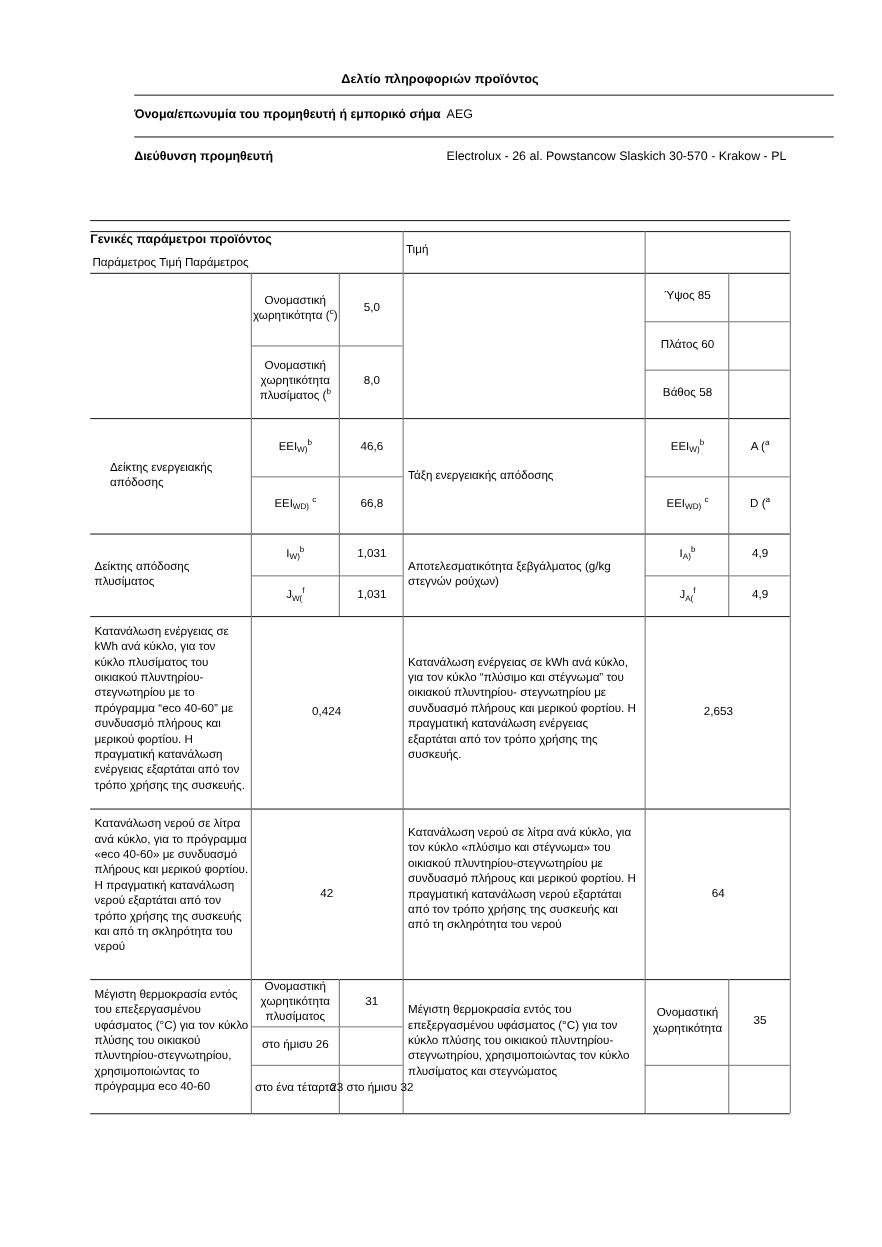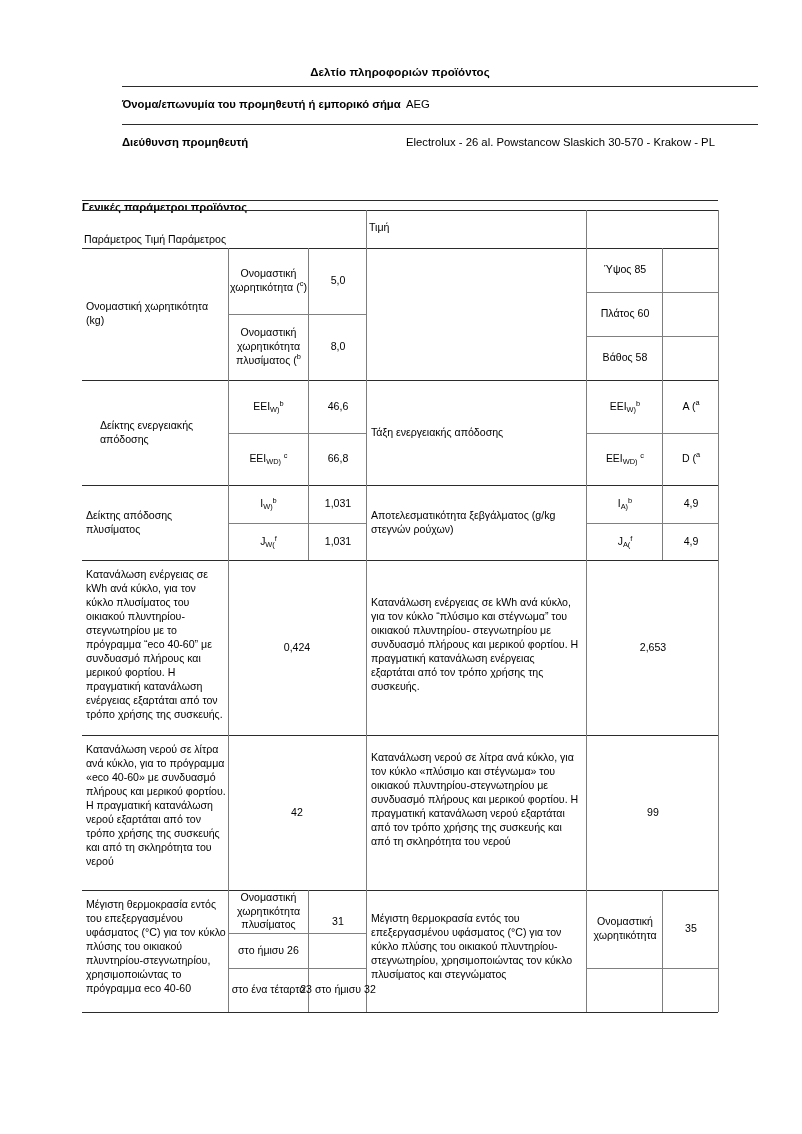--- a/index.html
+++ b/index.html
@@ -65,20 +65,21 @@
   .section-label {
     position: absolute;
     left: 82px;
     top: 200px;
     width: 636px;
     height: 34px;
     border-top: 1.4px solid #2b2b2b;
     box-sizing: border-box;
     font-size: 11.3px;
     font-weight: bold;
+    padding-top: 11px;
   }
 
   
   .tbl {
     position: absolute;
     left: 82px;
     top: 210px;
     width: 636px;
   }
   .trow {
@@ -155,23 +156,20 @@
       <div class="vline" style="left:226px; top:0px; height:132px;"></div>
       <div class="vline" style="left:284px; top:0px; height:132px;"></div>
       <div class="vline" style="left:504px; top:0px; height:132px;"></div>
       <div class="vline" style="left:580px; top:0px; height:132px;"></div>
       <div class="vline" style="left:636px; top:0px; height:132px;"></div>
 
       <div class="hline light" style="top:66px; left:146px; width:138px;"></div>
       <div class="hline light" style="top:44px; left:504px; width:132px;"></div>
       <div class="hline light" style="top:88px; left:504px; width:132px;"></div>
 
-      <div class="cell vmid lft" style="left:4px; top:0px; width:140px; height:132px;">
-        <span>Ονομαστική χωρητικότητα (kg)</span>
-      </div>
 
       <div class="cell vmid ctr" style="left:148px; top:0px; width:77px; height:66px;">
         <span><span>Ονομαστική χωρητικότητα (</span><sup>c</sup><span>)</span></span>
       </div>
       <div class="cell vmid ctr" style="left:228px; top:0px; width:56px; height:66px;">5,0</div>
 
       <div class="cell vmid ctr" style="left:148px; top:66px; width:77px; height:66px;">
         <span><span>Ονομαστική χωρητικότητα πλυσίματος (</span><sup>b</sup></span>
       </div>
       <div class="cell vmid ctr" style="left:228px; top:66px; width:56px; height:66px;">8,0</div>
@@ -280,42 +278,42 @@
       <div class="hline heavy" style="top:0px;"></div>
 
       <div class="vline" style="left:146px; top:0px; height:155px;"></div>
       <div class="vline" style="left:284px; top:0px; height:155px;"></div>
       <div class="vline" style="left:504px; top:0px; height:155px;"></div>
       <div class="vline" style="left:636px; top:0px; height:155px;"></div>
 
       <div class="cell lft" style="left:4px; top:8px; width:140px;">Κατανάλωση νερού σε λίτρα ανά κύκλο, για το πρόγραμμα «eco 40-60» με συνδυασμό πλήρους και μερικού φορτίου. Η πραγματική κατανάλωση νερού εξαρτάται από τον τρόπο χρήσης της συσκευής και από τη σκληρότητα του νερού</div>
       <div class="cell vmid ctr" style="left:148px; top:0px; width:134px; height:155px;">42</div>
       <div class="cell lft" style="left:289px; top:16px; width:210px;">Κατανάλωση νερού σε λίτρα ανά κύκλο, για τον κύκλο «πλύσιμο και στέγνωμα» του οικιακού πλυντηρίου-στεγνωτηρίου με συνδυασμό πλήρους και μερικού φορτίου. Η πραγματική κατανάλωση νερού εξαρτάται από τον τρόπο χρήσης της συσκευής και από τη σκληρότητα του νερού</div>
-      <div class="cell vmid ctr" style="left:506px; top:0px; width:130px; height:155px;">99</div>
+      <div class="cell vmid ctr" style="left:506px; top:0px; width:130px; height:155px;">64</div>
     </div>
 
     <div class="trow" id="row-temperature" style="height:122px;">
       <div class="hline heavy" style="top:0px;"></div>
       <div class="hline heavy" style="top:122px;"></div>
 
       <div class="vline" style="left:146px; top:0px; height:122px;"></div>
       <div class="vline" style="left:226px; top:0px; height:122px;"></div>
       <div class="vline" style="left:284px; top:0px; height:122px;"></div>
       <div class="vline" style="left:504px; top:0px; height:122px;"></div>
       <div class="vline" style="left:580px; top:0px; height:122px;"></div>
       <div class="vline" style="left:636px; top:0px; height:122px;"></div>
 
       <div class="hline light" style="top:43px; left:146px; width:138px;"></div>
       <div class="hline light" style="top:78px; left:146px; width:138px;"></div>
       <div class="hline light" style="top:78px; left:504px; width:132px;"></div>
 
       <div class="cell lft" style="left:4px; top:8px; width:142px;">Μέγιστη θερμοκρασία εντός του επεξεργασμένου υφάσματος (°C) για τον κύκλο πλύσης του οικιακού πλυντηρίου-στεγνωτηρίου, χρησιμοποιώντας το πρόγραμμα eco 40-60</div>
 
       <div class="cell vmid ctr" style="left:148px; top:0px; width:77px; height:43px;">Ονομαστική χωρητικότητα πλυσίματος</div>
-      <div class="cell vmid ctr" style="left:228px; top:0px; width:56px; height:43px;margin-top:10px;">31</div>
+      <div class="cell vmid ctr" style="left:228px; top:0px; width:56px; height:43px;">31</div>
 
       <div class="cell vmid ctr nowrap" style="left:148px; top:43px; width:77px; height:35px;">στο ήμισυ 26</div>
 
       <div class="cell vmid ctr" style="left:148px; top:78px; width:77px; height:44px;">στο ένα τέταρτο</div>
       <div class="cell vmid ctr nowrap" style="left:228px; top:78px; width:56px; height:44px;">
         <span><span>23 στο</span>&nbsp;<span>ήμισυ 32</span></span>
       </div>
 
       <div class="cell lft" style="left:289px; top:22px; width:212px;">Μέγιστη θερμοκρασία εντός του επεξεργασμένου υφάσματος (°C) για τον κύκλο πλύσης του οικιακού πλυντηρίου-στεγνωτηρίου, χρησιμοποιώντας τον κύκλο πλυσίματος και στεγνώματος</div>
 

